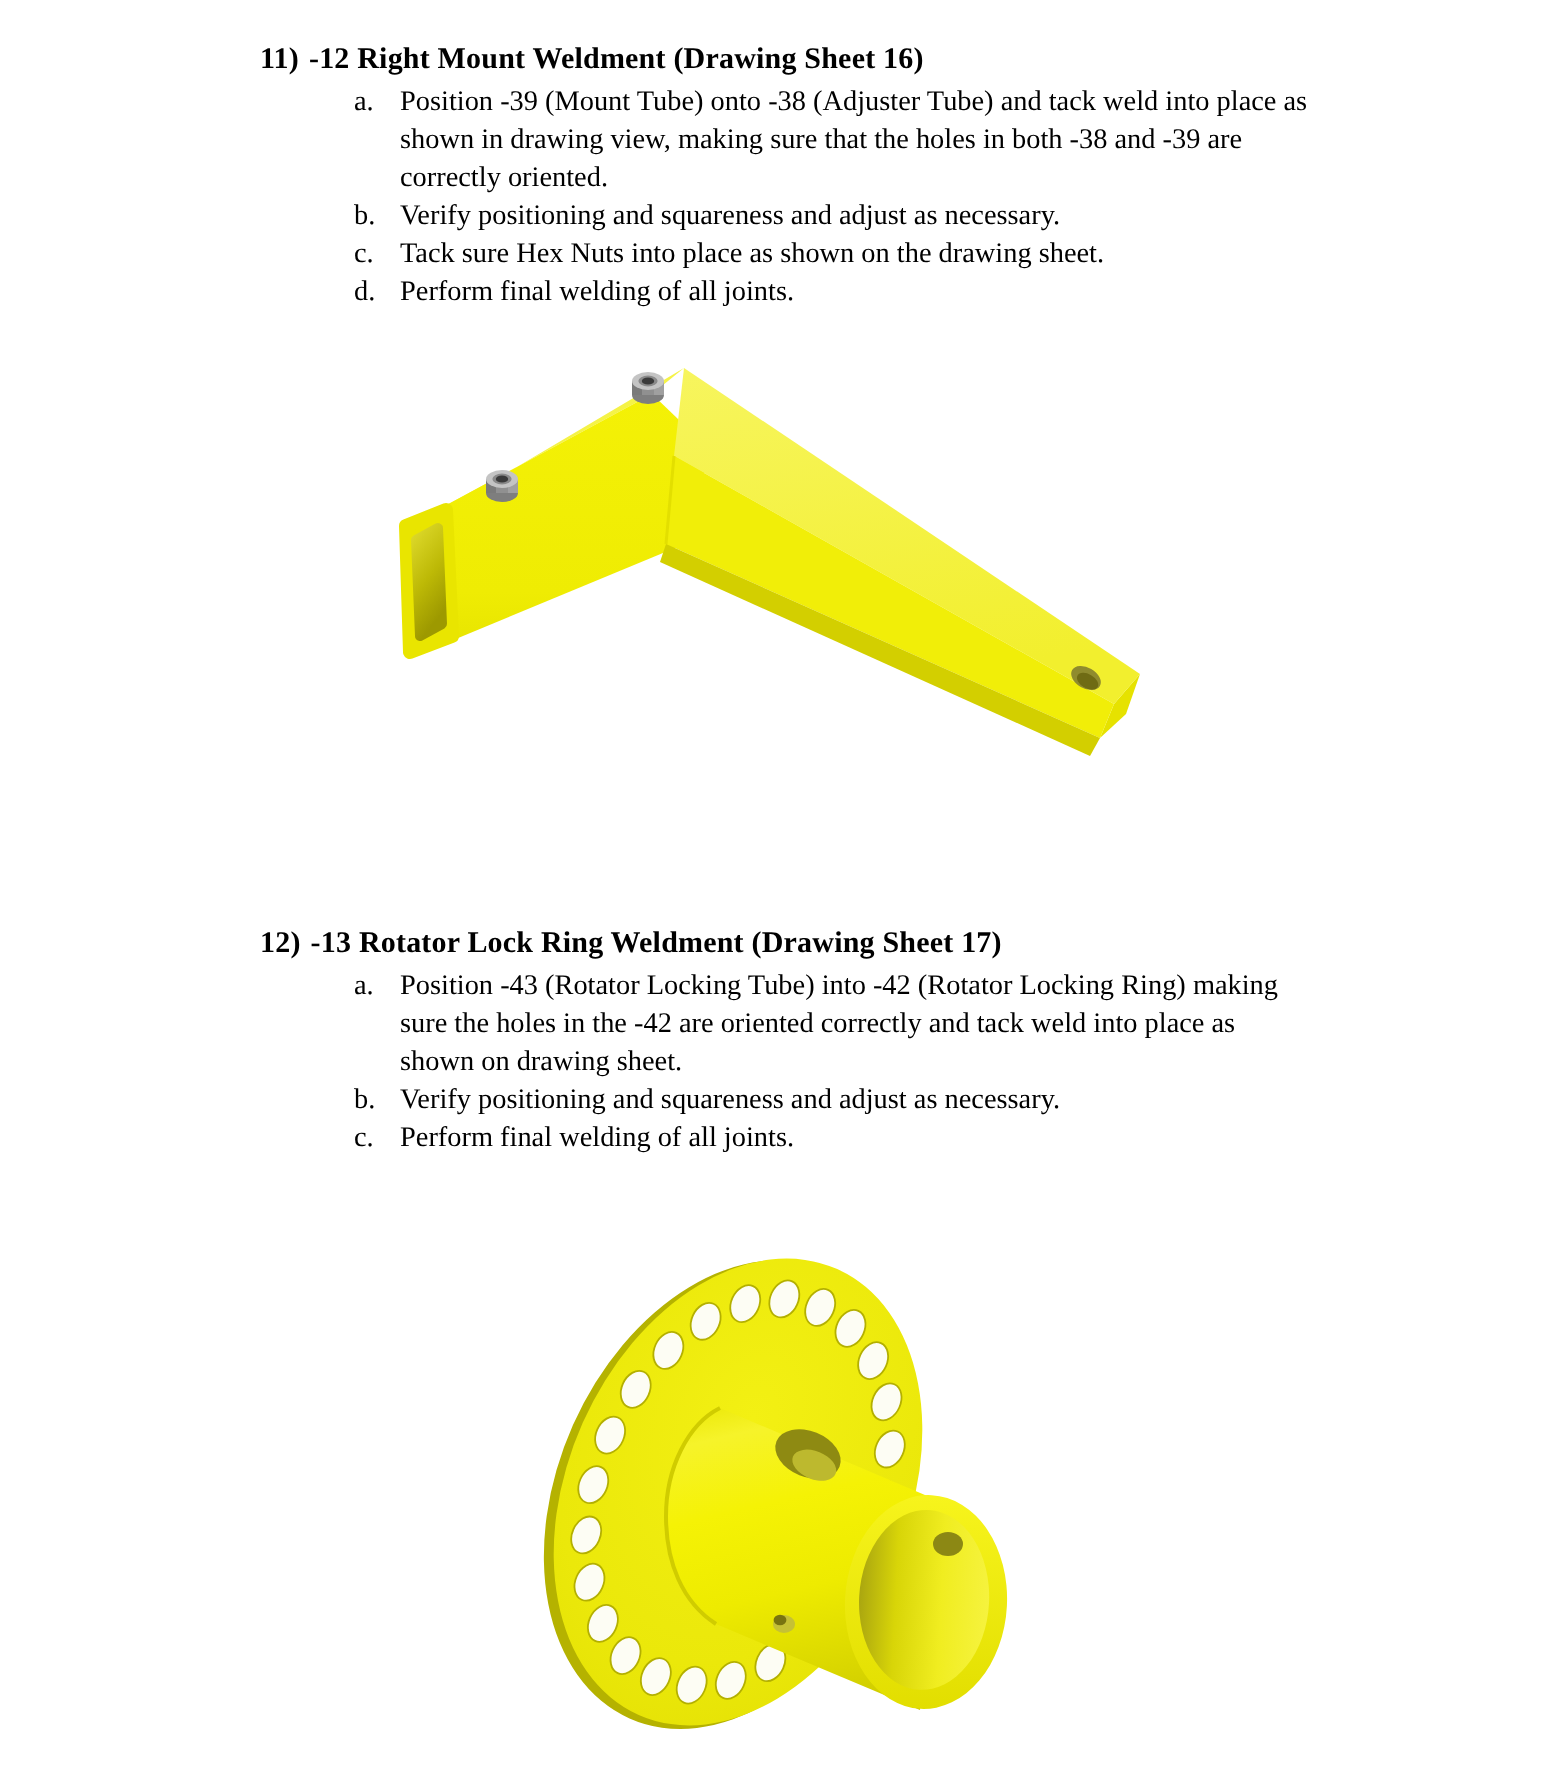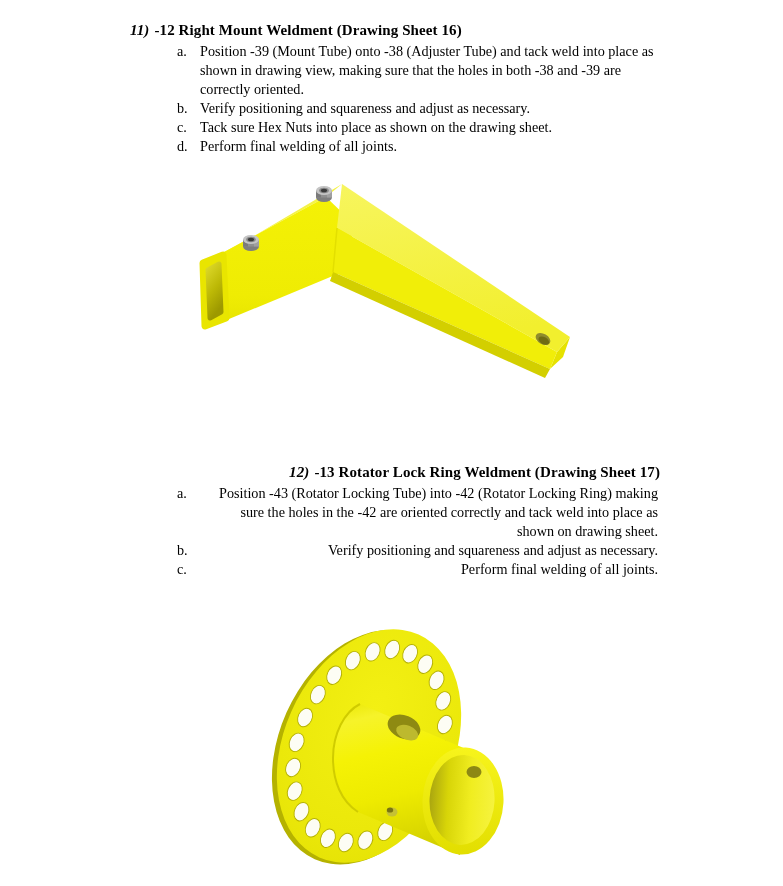--- a/index.html
+++ b/index.html
@@ -8,21 +8,21 @@
     background:#ffffff;
     font-family:"Liberation Serif","DejaVu Serif",serif;
     color:#000;
   }
   .sec{position:absolute;left:130px;width:530px;}
   .sec h3{
     margin:0;font-weight:bold;font-size:15px;line-height:17px;
     font-family:"Liberation Serif","DejaVu Serif",serif;
     letter-spacing:0.1px;
   }
-  .sec h3 .sec-num{display:inline-block;margin-right:5px;font-style:italic;}
+  .sec h3 .sec-num{display:inline-block;margin-right:5px;}
   .sec ol{list-style:none;margin:3px 0 0 0;padding:0;}
   .sec li{
     position:relative;padding-left:70px;
     font-size:14.2px;line-height:19px;width:458px;
   }
   .sec li .marker{position:absolute;left:47px;top:0;}
   .figure{position:absolute;}
   svg{display:block;}
 </style>
 </head>
@@ -87,21 +87,21 @@
   <polygon points="337,228 557,352 550,369 333,272" fill="#f1ee08"></polygon>
   <polygon points="333,272 550,369 545,378 330,281" fill="#d3cf00"></polygon>
   <line x1="337" y1="228" x2="333" y2="272" stroke="#e3df00" stroke-width="1.5"></line>
   <g transform="rotate(30 543 339)">
     <ellipse cx="543" cy="339" rx="8" ry="5.2" fill="#8f8b2e"></ellipse>
     <ellipse cx="544.5" cy="340" rx="5.8" ry="3.5" fill="#6f6b14"></ellipse>
   </g>
 </svg>
 </div>
 
-<div class="sec" style="top:464px;text-align:right;">
+<div class="sec" style="top:464px;">
   <h3><span class="sec-num">12)</span><span>-13 Rotator Lock Ring Weldment (Drawing Sheet 17)</span></h3>
   <ol>
     <li><span class="marker">a.</span><span>Position -43 (Rotator Locking Tube) into -42 (Rotator Locking Ring) making sure the holes in the -42 are oriented correctly and tack weld into place as shown on drawing sheet.</span></li>
     <li><span class="marker">b.</span><span>Verify positioning and squareness and adjust as necessary.</span></li>
     <li><span class="marker">c.</span><span>Perform final welding of all joints.</span></li>
   </ol>
 </div>
 
 <div class="figure" style="left:250px;top:612px;">
 <svg width="300" height="272" viewBox="250 612 300 272">

